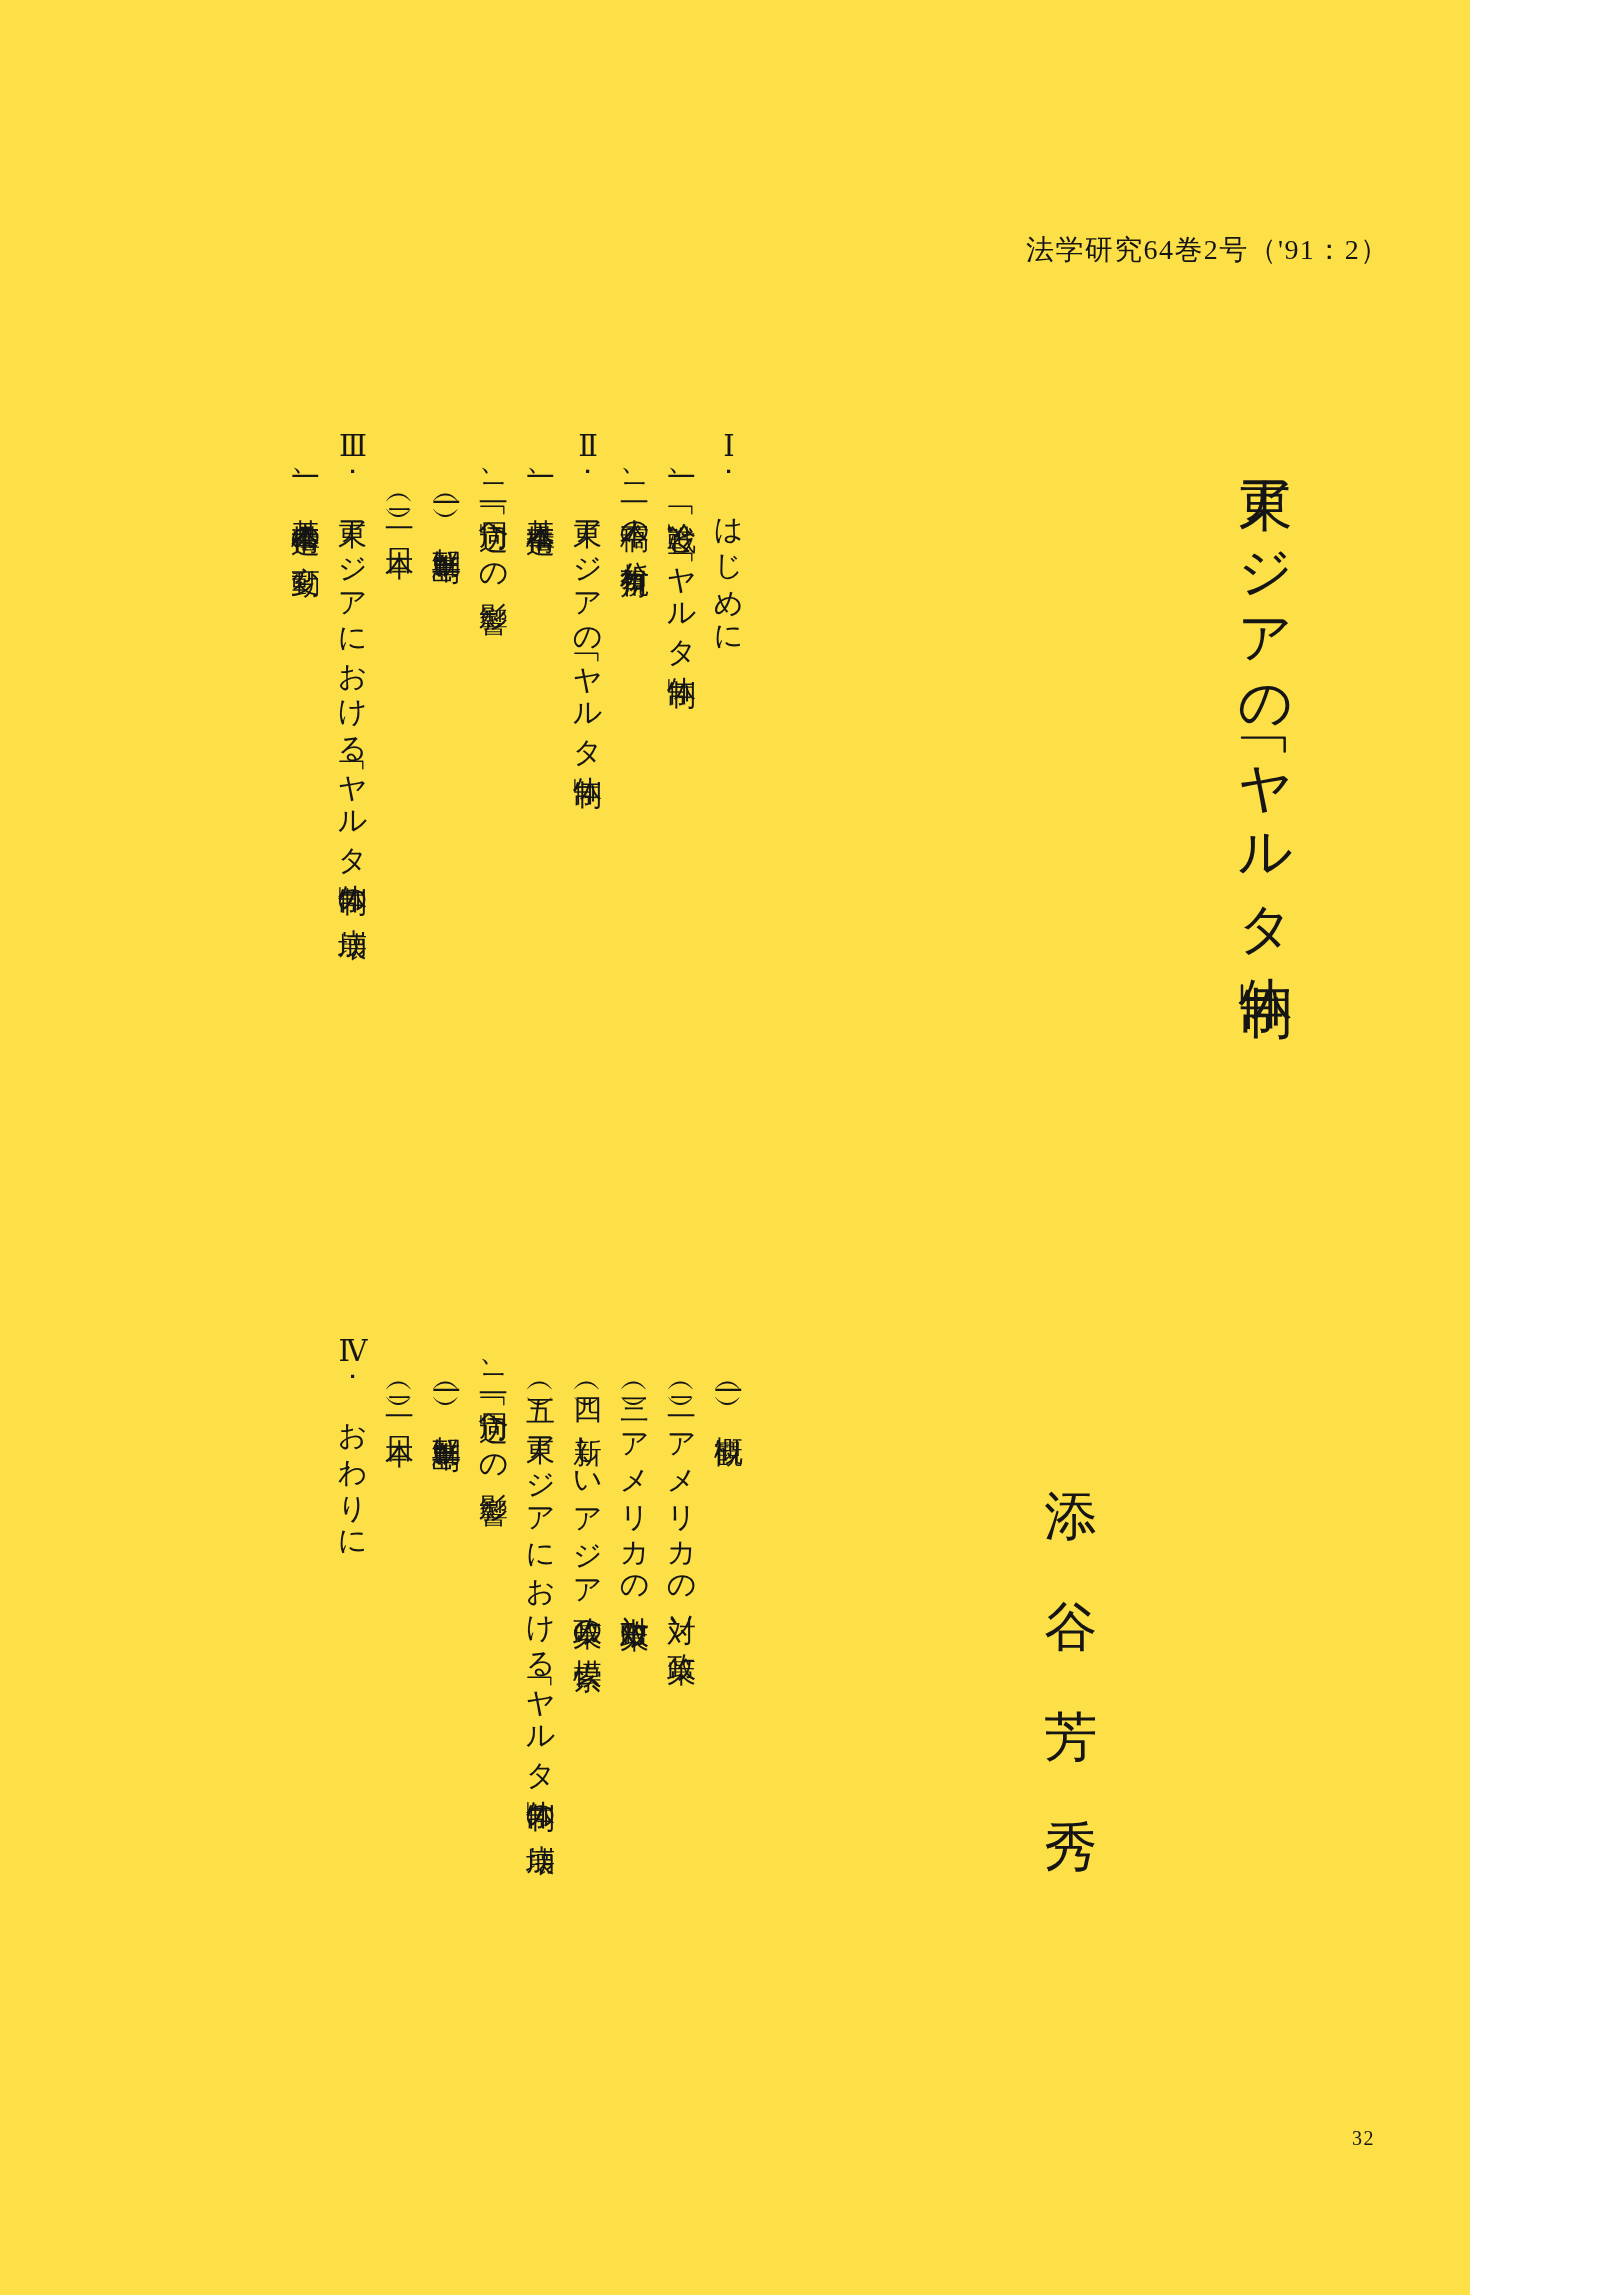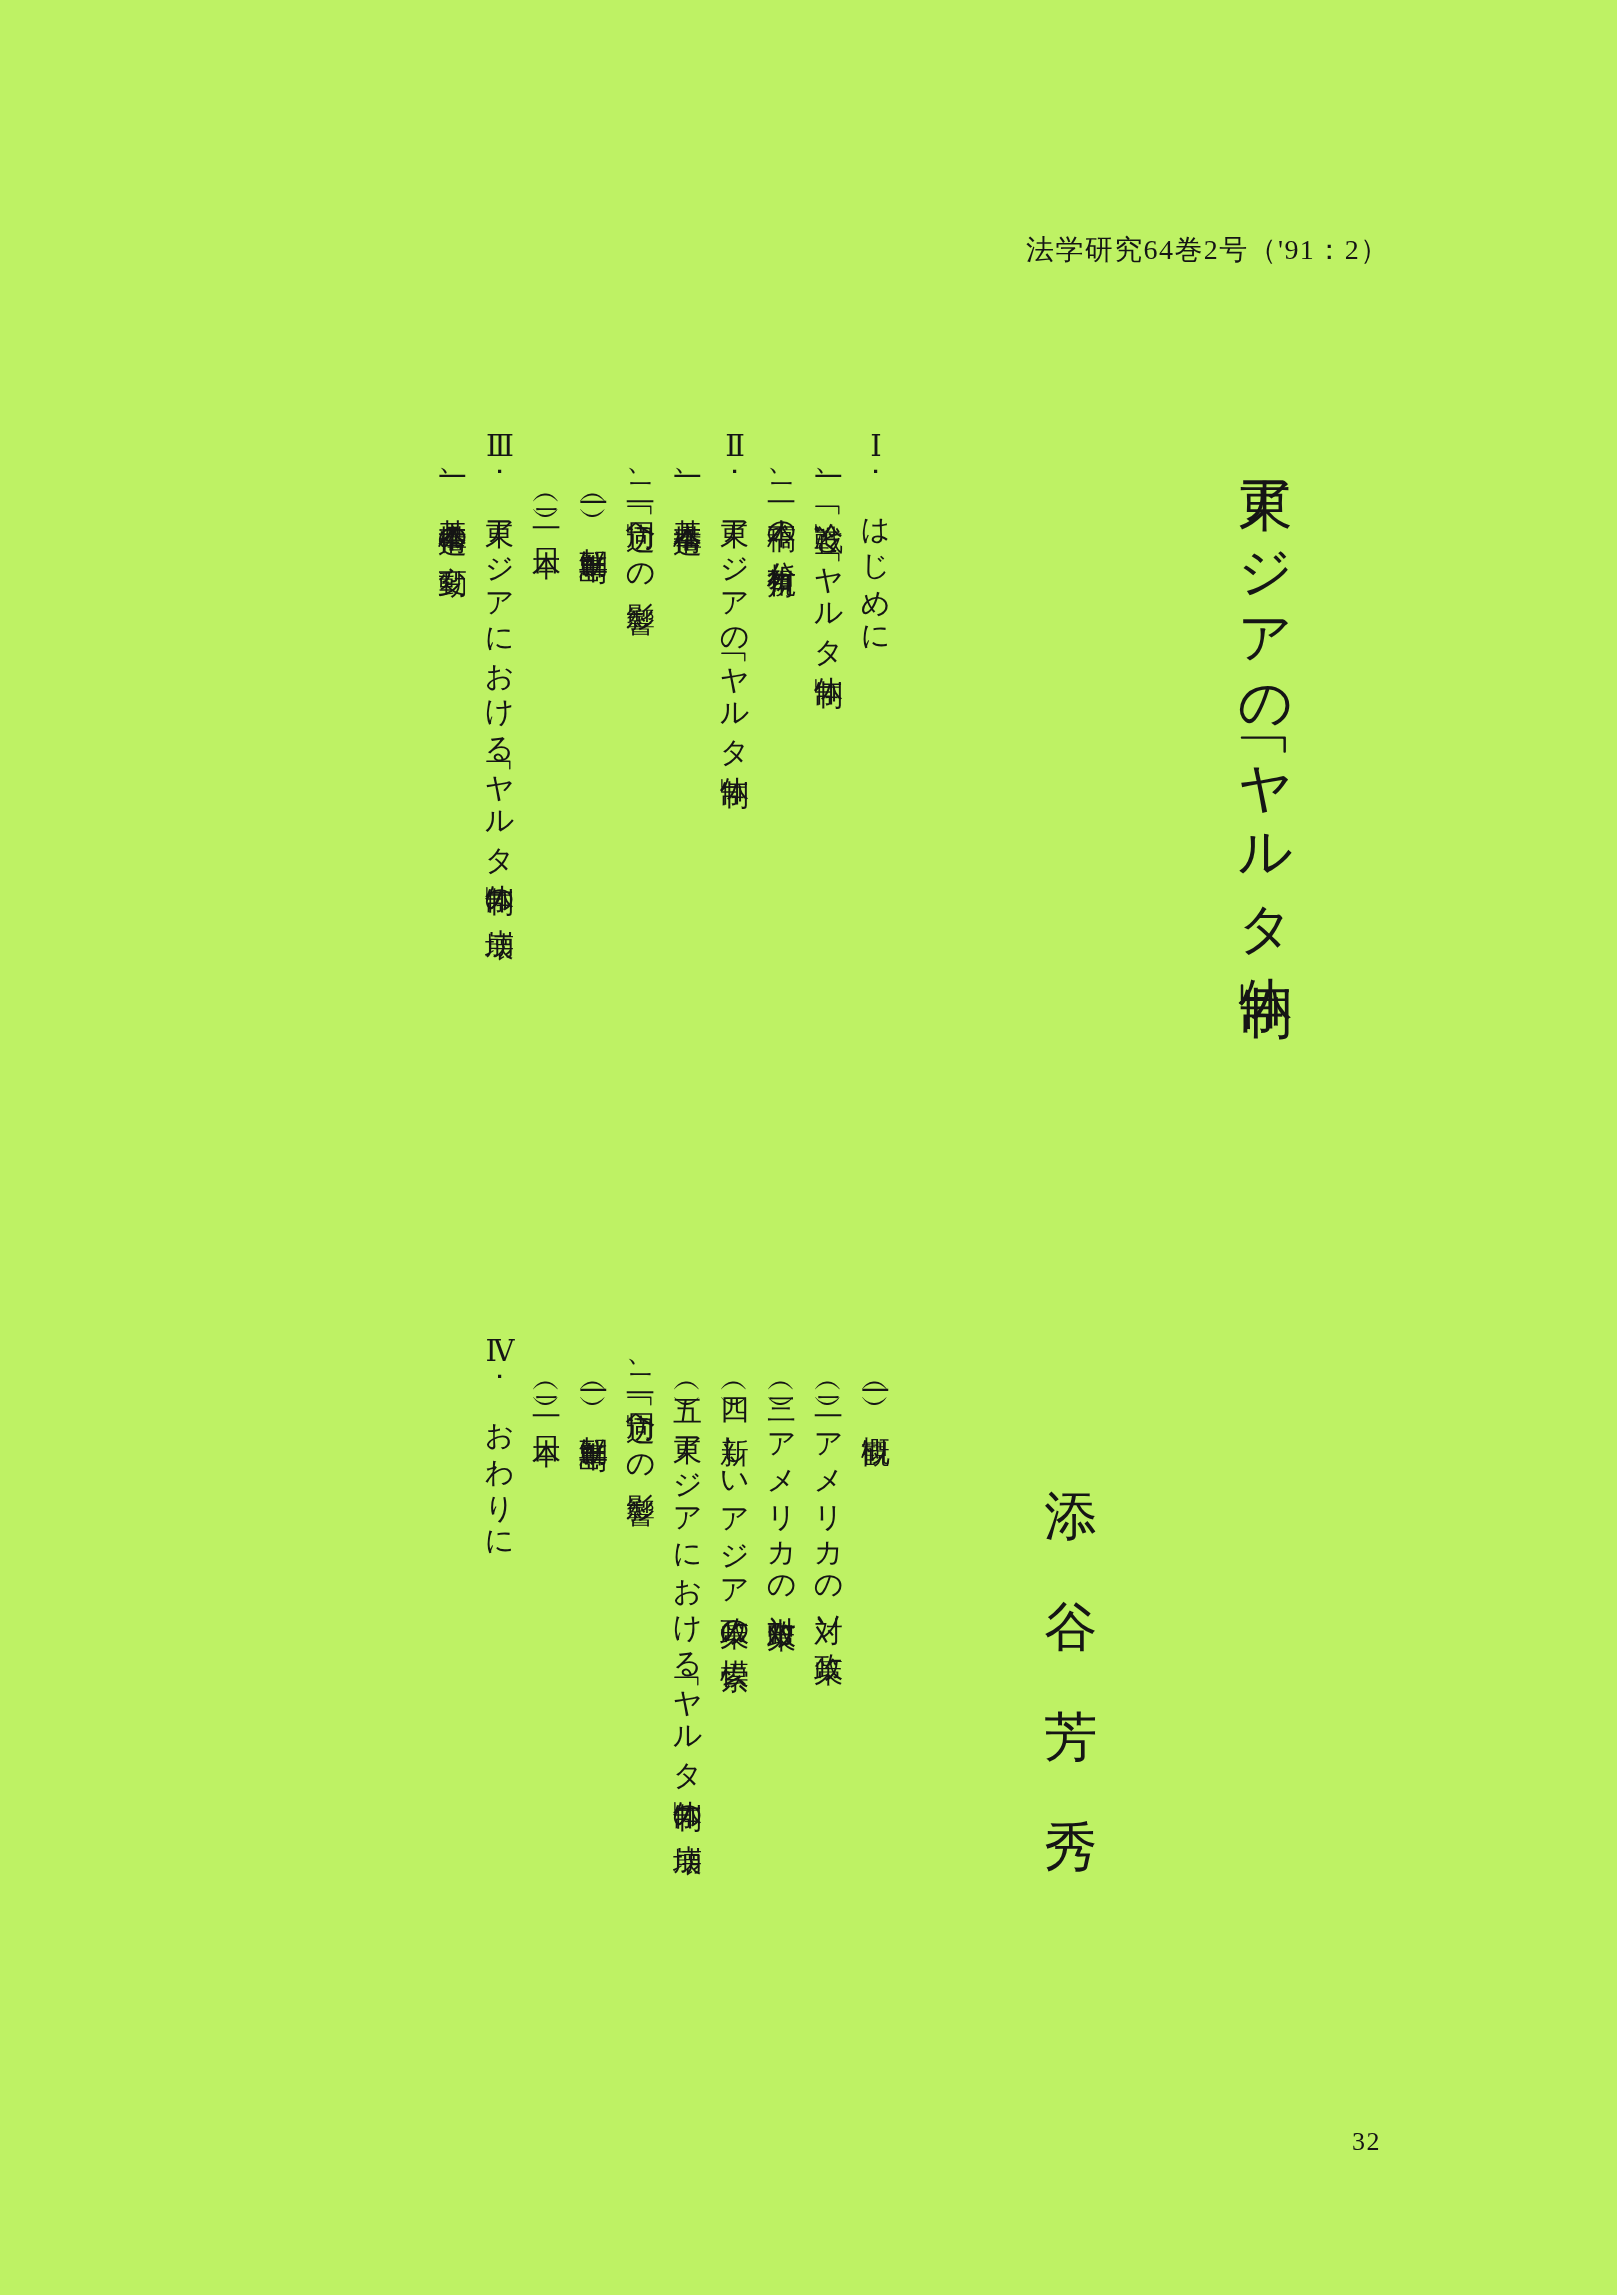--- a/index.html
+++ b/index.html
@@ -1,22 +1,22 @@
 <!DOCTYPE html>
 <html lang="ja" style="font-size:11px"><head>
 <meta charset="utf-8">
 <style>
   * { margin: 0; padding: 0; box-sizing: border-box; }
   html, body { background: #ffffff; }
 
   .page {
     position: relative;
-    width: 1617px;
+    width: 1470px;
     height: 2295px;
-    background: #bef264;
+    background: #fde047;
     color: #151515;
     font-family: "Liberation Serif", "DejaVu Serif", serif;
     overflow: hidden;
   }
 
   
   .journal-header {
     position: absolute;
     top: 231px;
     left: 1026px;
@@ -74,21 +74,21 @@
   .toc-upper .lv2 { text-indent: 56px; }
   .toc-lower .lv1 { text-indent: 19.4px; }
   .toc-lower .lv2 { text-indent: 39px; }
 
   .roman { text-orientation: upright; }
 
   .page-number {
     position: absolute;
     top: 2127px;
     left: 1352px;
-    font-size: 26px;
+    font-size: 20px;
     letter-spacing: 1.4px;
   }
 </style>
 </head>
 <body>
 
 <div class="page">
 
   <div class="journal-header">法学研究64巻2号（'91：2）</div>
 

